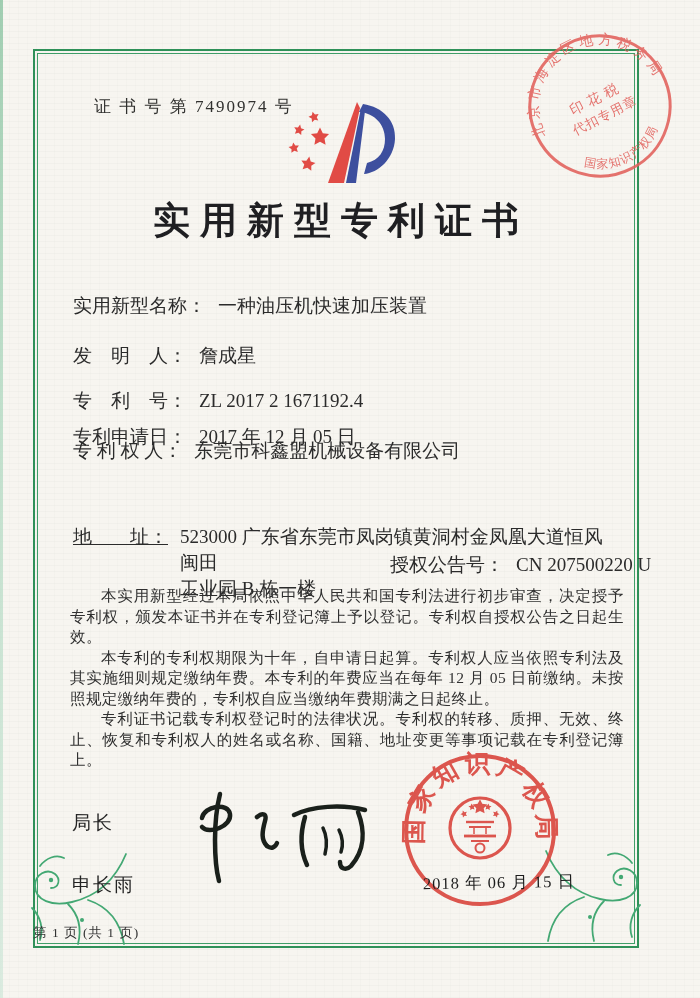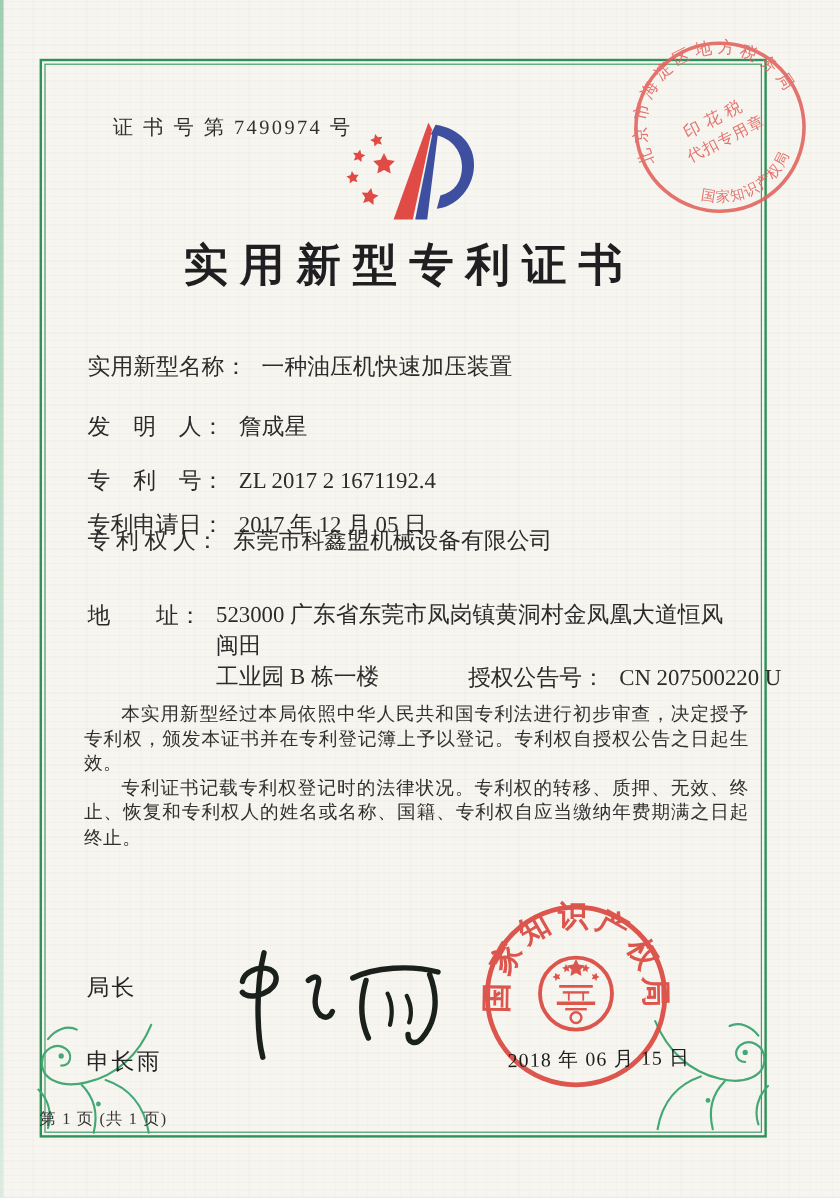--- a/index.html
+++ b/index.html
@@ -114,31 +114,32 @@
   </div>
   <div class="frow" style="top:388px;">
     <span class="flabel">专　利　号：</span><span class="fvalue">ZL 2017 2 1671192.4</span>
   </div>
   <div class="frow" style="top:424px;">
     <span class="flabel">专利申请日：</span><span class="fvalue">2017 年 12 月 05 日</span>
   </div>
   <div class="frow" style="top:438px;">
     <span class="flabel">专 利 权 人：</span><span class="fvalue">东莞市科鑫盟机械设备有限公司</span>
   </div>
-  <div class="frow" style="top:500px;">
+  <div class="frow" style="top:524px;text-decoration:underline;">
     <span class="flabel">地　　址：</span><span class="addr-val"><span>523000 广东省东莞市凤岗镇黄洞村金凤凰大道恒风闽田</span><br>
       <span>工业园 B 栋一楼</span></span>
   </div>
   <div class="frow" style="left:390px; top:552px;">
     <span class="flabel">授权公告号：</span><span class="fvalue">CN 207500220 U</span>
   </div>
 
   <div class="paras">
     <p>本实用新型经过本局依照中华人民共和国专利法进行初步审查，决定授予专利权，颁发本证书并在专利登记簿上予以登记。专利权自授权公告之日起生效。</p>
-    <p>专利证书记载专利权登记时的法律状况。专利权的转移、质押、无效、终止、恢复和专利权人的姓名或名称、国籍、专利权自应当缴纳年费期满之日起终止。</p>
+    <p>本专利的专利权期限为十年，自申请日起算。专利权人应当依照专利法及其实施细则规定缴纳年费。本专利的年费应当在每年 12 月 05 日前缴纳。未按照规定缴纳年费的，专利权自应当缴纳年费期满之日起终止。</p>
+    <p>专利证书记载专利权登记时的法律状况。专利权的转移、质押、无效、终止、恢复和专利权人的姓名或名称、国籍、地址变更等事项记载在专利登记簿上。</p>
   </div>
 
   <div class="signer" style="top:810px;">局长</div>
   <div class="signer" style="top:872px;text-align:right;">申长雨</div>
 
   <svg class="abs" style="left:182px; top:788px; z-index:2;" width="195" height="98" viewBox="0 0 195 98">
     <g fill="none" stroke="#1a201b" stroke-width="4.5" stroke-linecap="round">
       <path d="M38,6 C34,22 33,38 33,52 C33,70 34,82 37,93"></path>
       <path d="M20,30 C22,18 46,14 48,26 C50,38 27,47 20,39"></path>
       <path d="M75,29 C81,24 85,26 83,33 C80,44 79,52 85,58"></path>

